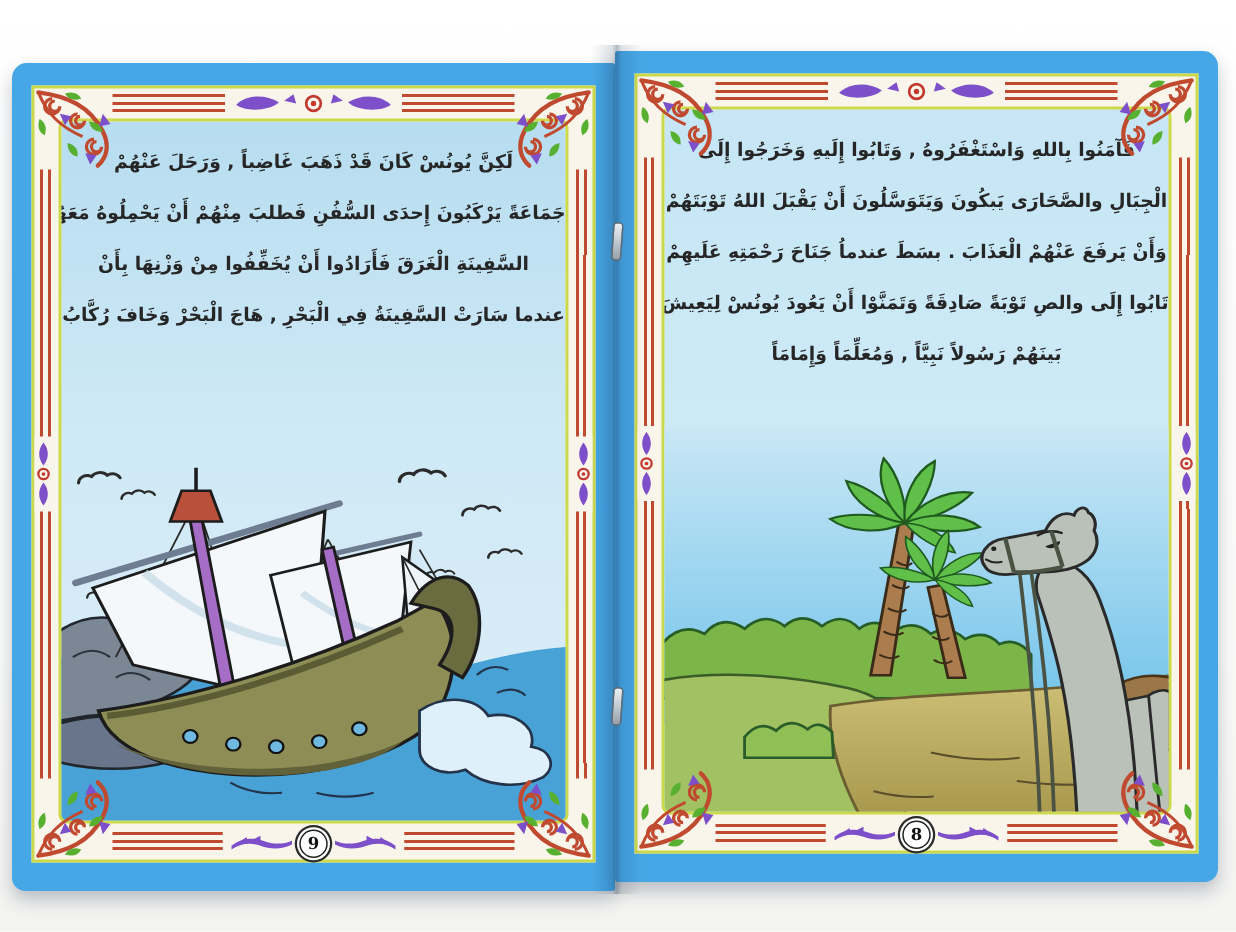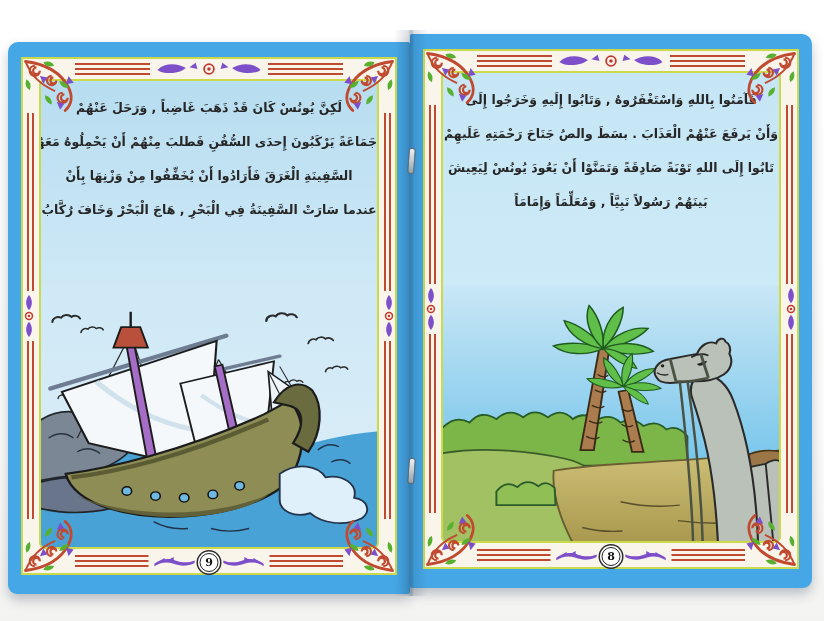--- a/index.html
+++ b/index.html
@@ -255,22 +255,23 @@
       <span class="corner c-bl"><svg width="54" height="54" viewBox="0 0 64 64">
             <use href="#corner-arabesque-shape"></use>
           </svg></span>
       <span class="corner c-br"><svg width="54" height="54" viewBox="0 0 64 64">
             <use href="#corner-arabesque-shape"></use>
           </svg></span>
 
       <div class="content oasis-side">
         <div class="text-block">
           <div class="text-line">فَآمَنُوا بِاللهِ وَاسْتَغْفَرُوهُ , وَتَابُوا إِلَيهِ وَخَرَجُوا إِلَى</div>
-          <div class="text-line">وَأَنْ يَرفَعَ عَنْهُمْ الْعَذَابَ . بسَطَ والصُ جَنَاحَ رَحْمَتِهِ عَلَيهِمْ</div>
-          <div class="text-line">تَابُوا إِلَى اللهِ تَوْبَةً صَادِقَةً وَتَمَنَّوْا أَنْ يَعُودَ يُونُسْ لِيَعِيشَ</div>
+          <div class="text-line">الْجِبَالِ والصَّحَارَى يَبكُونَ وَيَتَوَسَّلُونَ أَنْ يَقْبَلَ اللهُ تَوْبَتَهُمْ</div>
+          <div class="text-line">وَأَنْ يَرفَعَ عَنْهُمْ الْعَذَابَ . بسَطَ عندماُ جَنَاحَ رَحْمَتِهِ عَلَيهِمْ</div>
+          <div class="text-line">تَابُوا إِلَى والصِ تَوْبَةً صَادِقَةً وَتَمَنَّوْا أَنْ يَعُودَ يُونُسْ لِيَعِيشَ</div>
           <div class="text-line">بَينَهُمْ رَسُولاً نَبِيَّاً , وَمُعَلِّمَاً وَإِمَامَاً</div>
         </div>
         <div class="illustration">
           <svg viewBox="0 0 356 300" preserveAspectRatio="none">
             <rect x="0" y="0" width="356" height="230" fill="url(#grad-sky)"></rect>
 
             <path d="M0,168 q14,-18 30,-8 q12,-16 28,-4 q14,-14 28,-2 q12,-12 26,0 q14,-12 26,2 q12,-10 24,2 q14,-10 26,2 q12,-8 24,4 q14,-8 24,4 q12,-6 22,8 L258,210 L0,210 Z" fill="#7cb648" stroke="#265c26" stroke-width="2"></path>
             <path d="M296,210 q10,-16 24,-8 q10,-12 22,-2 q8,-8 14,2 L356,224 L296,224 Z" fill="#7cb648" stroke="#265c26" stroke-width="2"></path>
 
             <path d="M146,192 L160,192 L176,76 L166,72 Z" fill="#aa7c4e" stroke="#3a2a18" stroke-width="2"></path>

